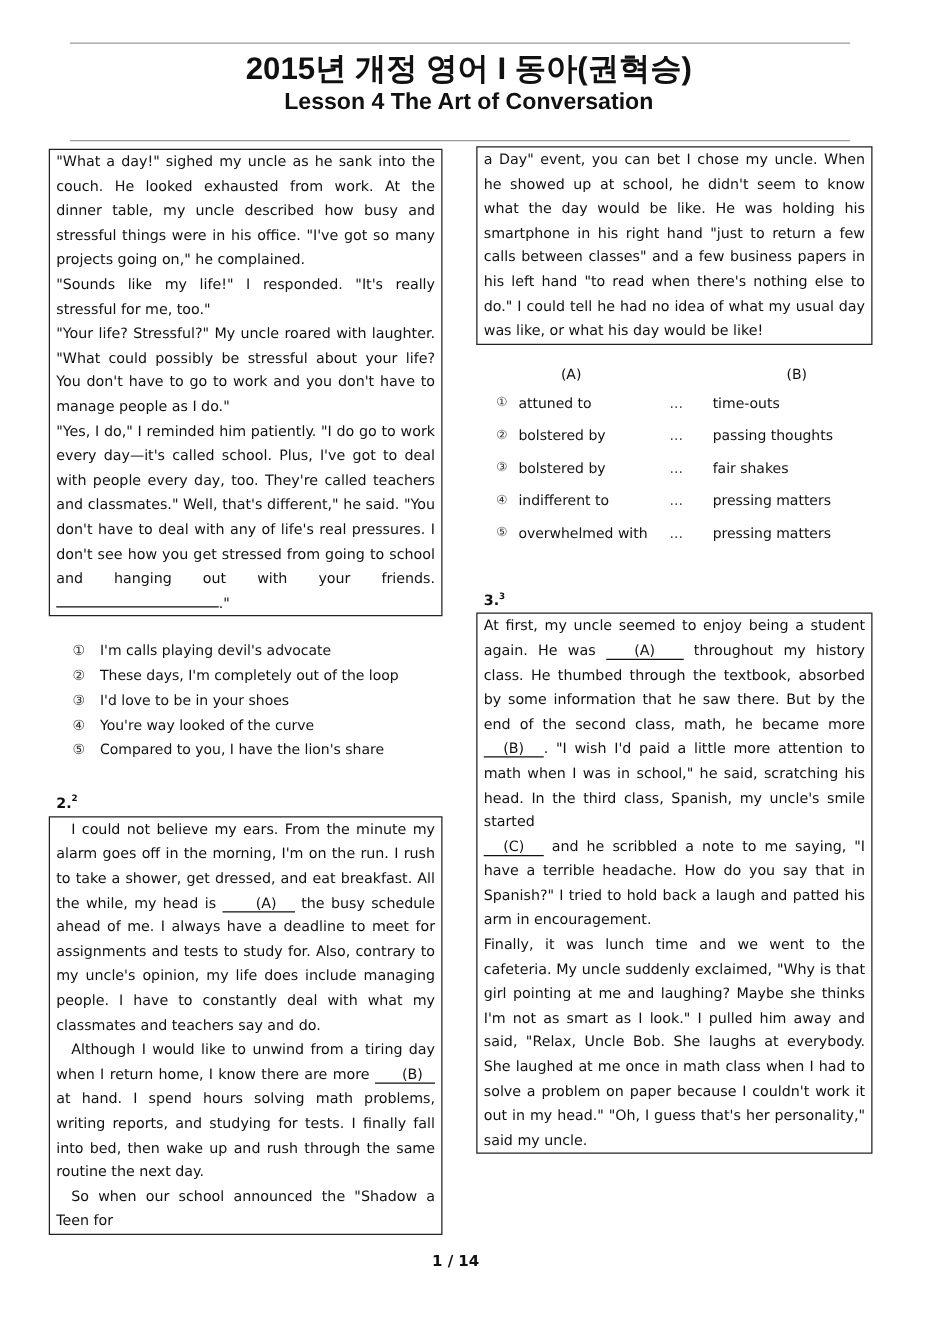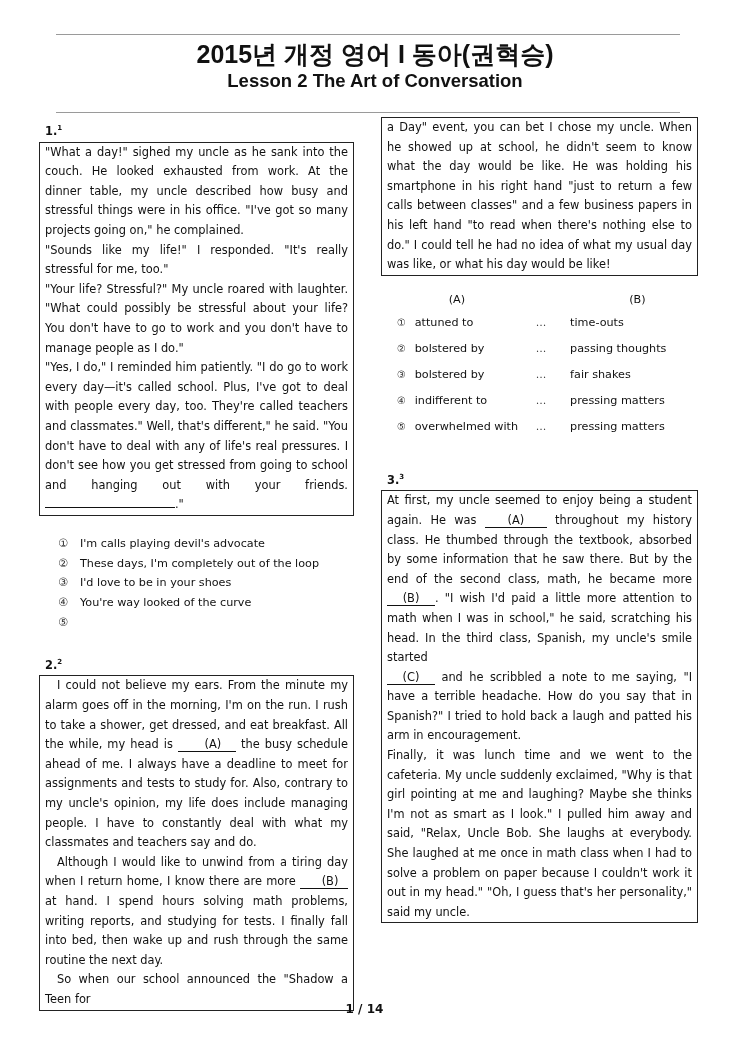--- a/index.html
+++ b/index.html
@@ -36,25 +36,24 @@
   .ab-row .dots { width: 35px; color: #444; }
   .ab-row .bval { width: 130px; }
   .pager { position: absolute; left: 0; width: 729px; top: 1002px; text-align: center;
            font-weight: bold; font-size: 12px; }
 </style>
 </head>
 <body>
 
 <div class="rule top"></div>
 <div class="title">2015년 개정 영어 I 동아(권혁승)</div>
-<div class="subtitle">Lesson 2 The Art of Conversation</div>
+<div class="subtitle">Lesson 4 The Art of Conversation</div>
 <div class="rule bottom"></div>
 
 <div class="col left">
-  <div class="qnum"><span>1.</span><sup>1</sup></div>
   <div class="passage">
     <p>"What a day!" sighed my uncle as he sank into the couch. He looked exhausted from work. At the dinner table, my uncle described how busy and stressful things were in his office. "I've got so many projects going on," he complained.</p>
     <p>"Sounds like my life!" I responded. "It's really stressful for me, too."</p>
     <p>"Your life? Stressful?" My uncle roared with laughter. "What could possibly be stressful about your life? You don't have to go to work and you don't have to manage people as I do."</p>
     <p><span>"Yes, I do," I reminded him patiently. "I do go to work every day—it's called school. Plus, I've got to deal with people every day, too. They're called teachers and classmates." Well, that's different," he said. "You don't have to deal with any of life's real pressures. I don't see how you get stressed from going to school and hanging out with your friends. </span><span class="fillline"></span><span>."</span></p>
   </div>
   <ul class="options" style="margin-top:18px;">
     <li>
         <span class="num">①</span>
         <span>I'm calls playing devil's advocate</span>
@@ -66,20 +65,21 @@
     <li>
         <span class="num">③</span>
         <span>I'd love to be in your shoes</span>
       </li>
     <li>
         <span class="num">④</span>
         <span>You're way looked of the curve</span>
       </li>
     <li>
         <span class="num">⑤</span>
+        <span>Compared to you, I have the lion's share</span>
       </li>
   </ul>
   <div class="qnum" style="margin-top:20px;"><span>2.</span><sup>2</sup></div>
   <div class="passage">
     <p class="indent"><span>I could not believe my ears. From the minute my alarm goes off in the morning, I'm on the run. I rush to take a shower, get dressed, and eat breakfast. All the while, my head is </span><span class="blank" style="width:58px;">(A)</span><span> the busy schedule ahead of me. I always have a deadline to meet for assignments and tests to study for. Also, contrary to my uncle's opinion, my life does include managing people. I have to constantly deal with what my classmates and teachers say and do.</span></p>
     <p class="indent"><span>Although I would like to unwind from a tiring day when I return home, I know there are more </span><span class="blank" style="width:48px;">(B)</span><span> at hand. I spend hours solving math problems, writing reports, and studying for tests. I finally fall into bed, then wake up and rush through the same routine the next day.</span></p>
     <p class="indent">So when our school announced the "Shadow a Teen for</p>
   </div>
 </div>
 

